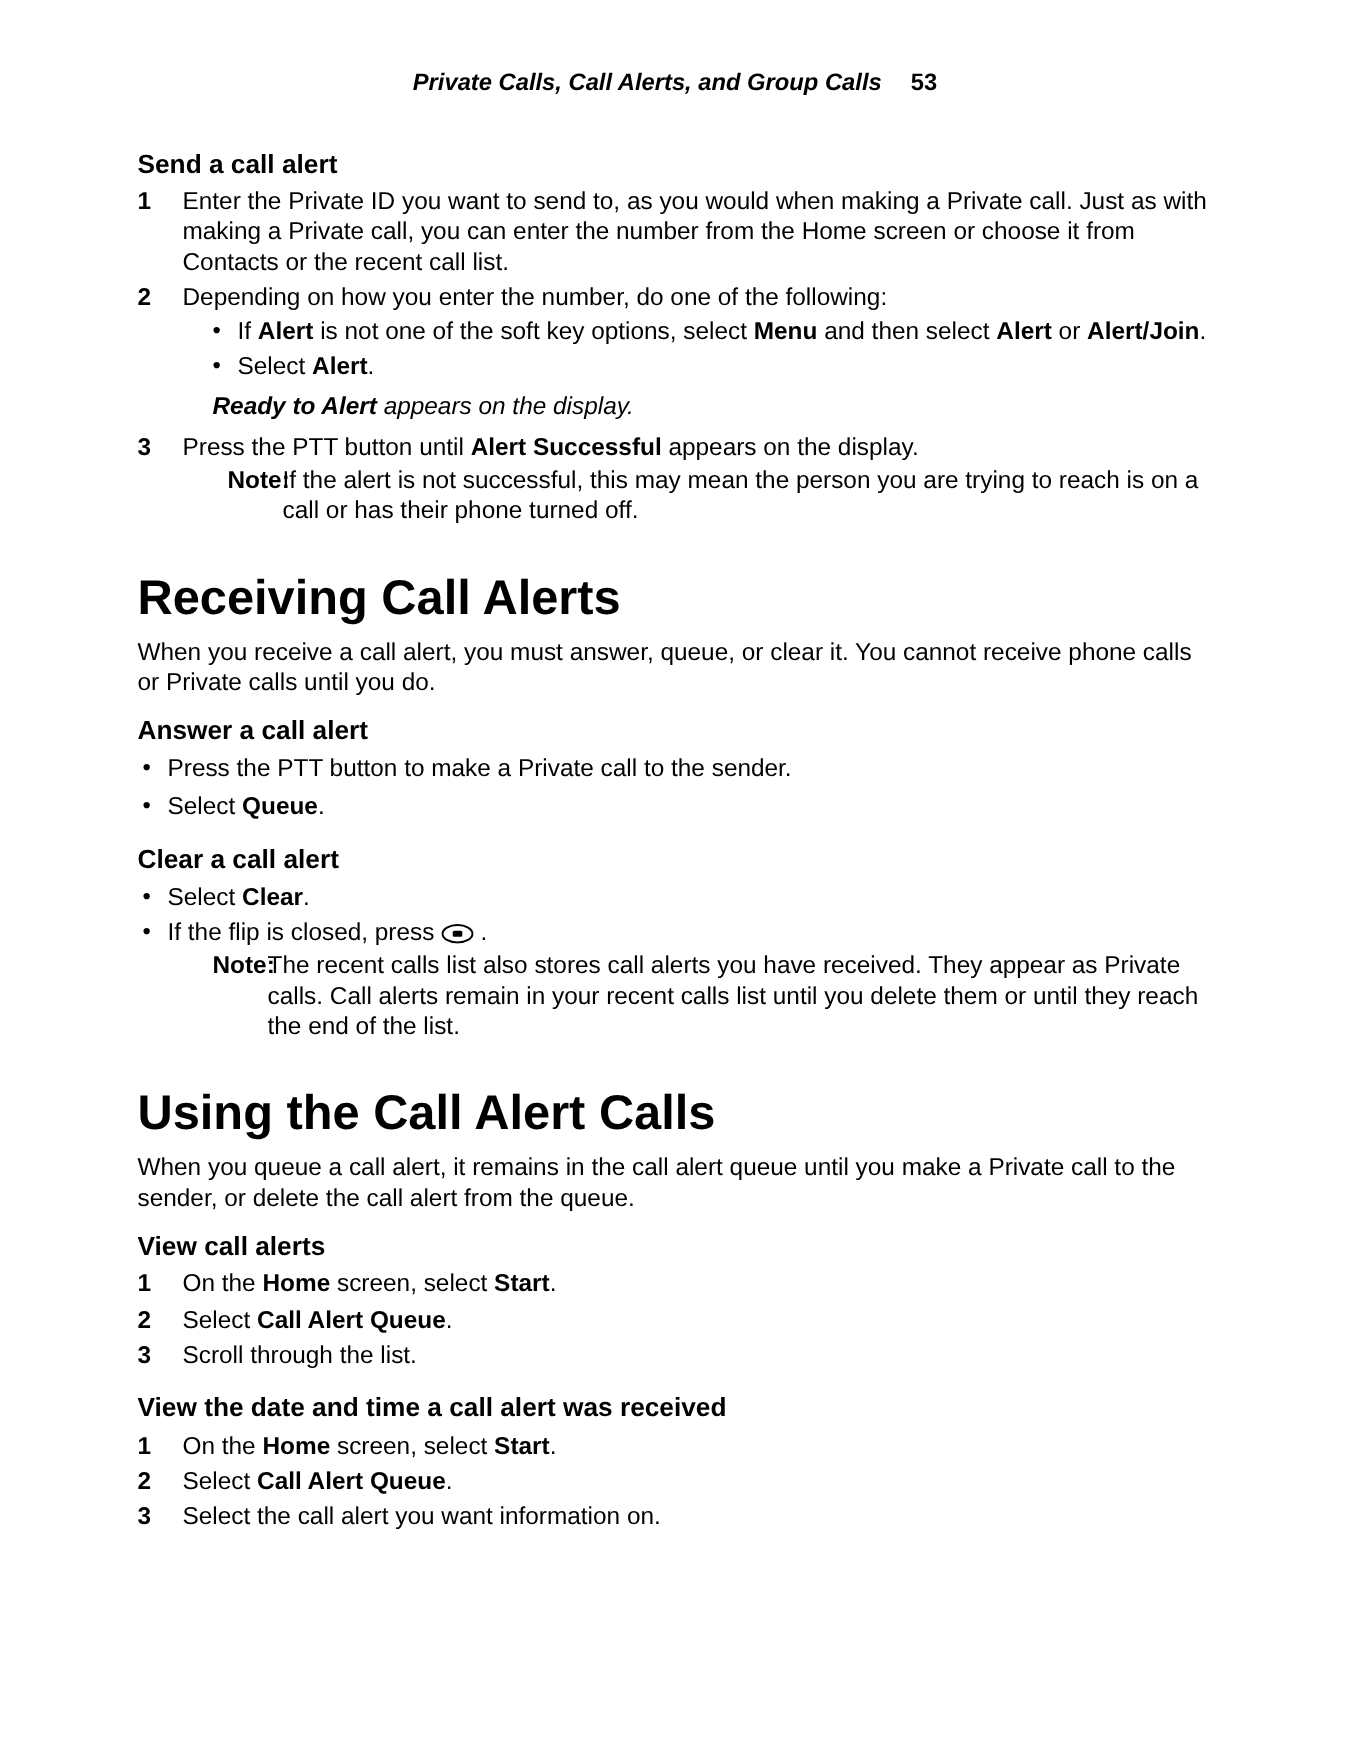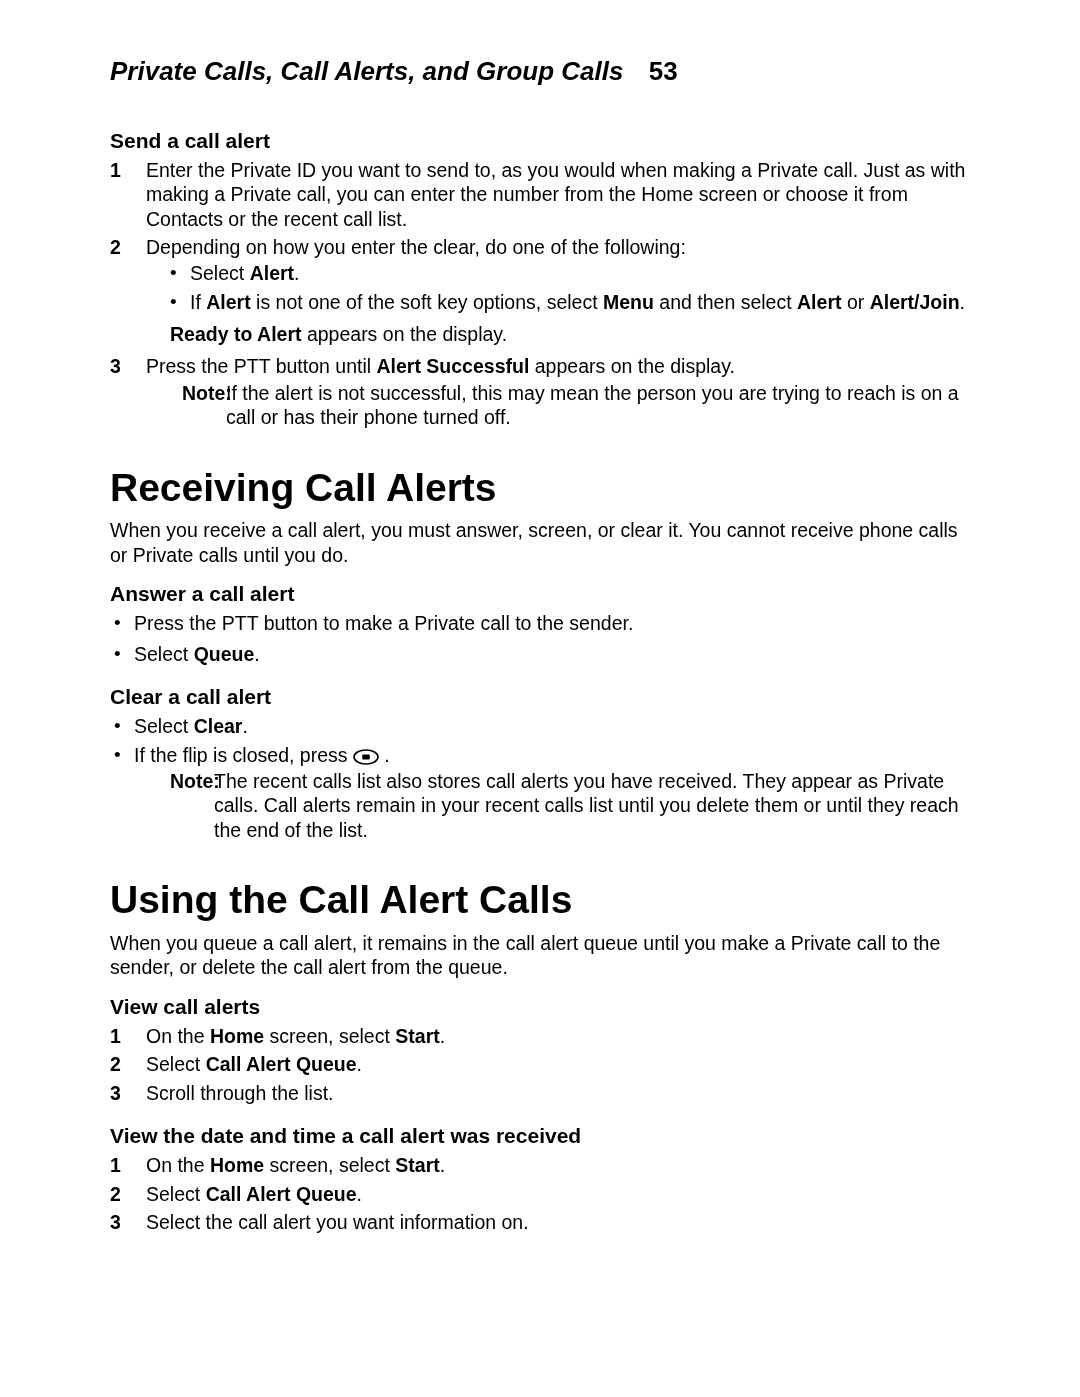--- a/index.html
+++ b/index.html
@@ -12,24 +12,24 @@
     line-height: 1.25;
   }
   .page {
     width: 1080px;
     min-height: 1397px;
     position: relative;
     box-sizing: border-box;
     padding: 55px 110px 60px 110px;
   }
   .running-head {
-    text-align: left;
+    text-align: center;
     font-style: italic;
     font-weight: bold;
-    font-size: 26px;
+    font-size: 19px;
     margin-bottom: 40px;
   }
   .running-head .pgnum {
     font-style: normal;
     margin-left: 18px;
   }
 
   .bold { font-weight: bold; }
 
   .h2 {
@@ -81,20 +81,21 @@
     font-size: 19px;
     line-height: 1.25;
   }
   ul.bul.nested {
     margin-left: 20px;
   }
 
   .indent-follow {
     margin-left: 24px;
     padding: 2px 0 4px 0;
+    font-style: italic;
   }
 
   .note {
     position: relative;
     padding-left: 80px;
     margin: 2px 0 6px 0;
   }
   .note .note-label {
     position: absolute;
     left: 36px;
@@ -121,45 +122,45 @@
 
   <div class="h3">Send a call alert</div>
 
   <ol class="steps">
     <li>
       <span class="num">1</span>
       <span>Enter the Private ID you want to send to, as you would when making a Private call. Just as with making a Private call, you can enter the number from the Home screen or choose it from Contacts or the recent call list.</span>
     </li>
     <li>
       <span class="num">2</span>
-      <span>Depending on how you enter the clear, do one of the following:</span>
+      <span>Depending on how you enter the number, do one of the following:</span>
       <ul class="bul nested">
         <li>
-          <span>Select </span><span class="bold">Alert</span><span>.</span>
+          <span>If </span><span class="bold">Alert</span><span> is not one of the soft key options, select </span><span class="bold">Menu</span><span> and then select </span><span class="bold">Alert</span><span> or </span><span class="bold">Alert/Join</span><span>.</span>
         </li>
         <li>
-          <span>If </span><span class="bold">Alert</span><span> is not one of the soft key options, select </span><span class="bold">Menu</span><span> and then select </span><span class="bold">Alert</span><span> or </span><span class="bold">Alert/Join</span><span>.</span>
+          <span>Select </span><span class="bold">Alert</span><span>.</span>
         </li>
       </ul>
       <div class="indent-follow">
         <span class="bold">Ready to Alert</span><span> appears on the display.</span>
       </div>
     </li>
     <li>
       <span class="num">3</span>
       <span>Press the PTT button until </span><span class="bold">Alert Successful</span><span> appears on the display.</span>
       <div class="note">
         <span class="note-label">Note:</span>
         <span>If the alert is not successful, this may mean the person you are trying to reach is on a call or has their phone turned off.</span>
       </div>
     </li>
   </ol>
 
   <div class="h2">Receiving Call Alerts</div>
-  <div class="para">When you receive a call alert, you must answer, screen, or clear it. You cannot receive phone calls or Private calls until you do.</div>
+  <div class="para">When you receive a call alert, you must answer, queue, or clear it. You cannot receive phone calls or Private calls until you do.</div>
 
   <div class="h3">Answer a call alert</div>
   <ul class="bul">
     <li>
       <span>Press the PTT button to make a Private call to the sender.</span>
     </li>
   </ul>
 
   <ul class="bul">
     <li>

